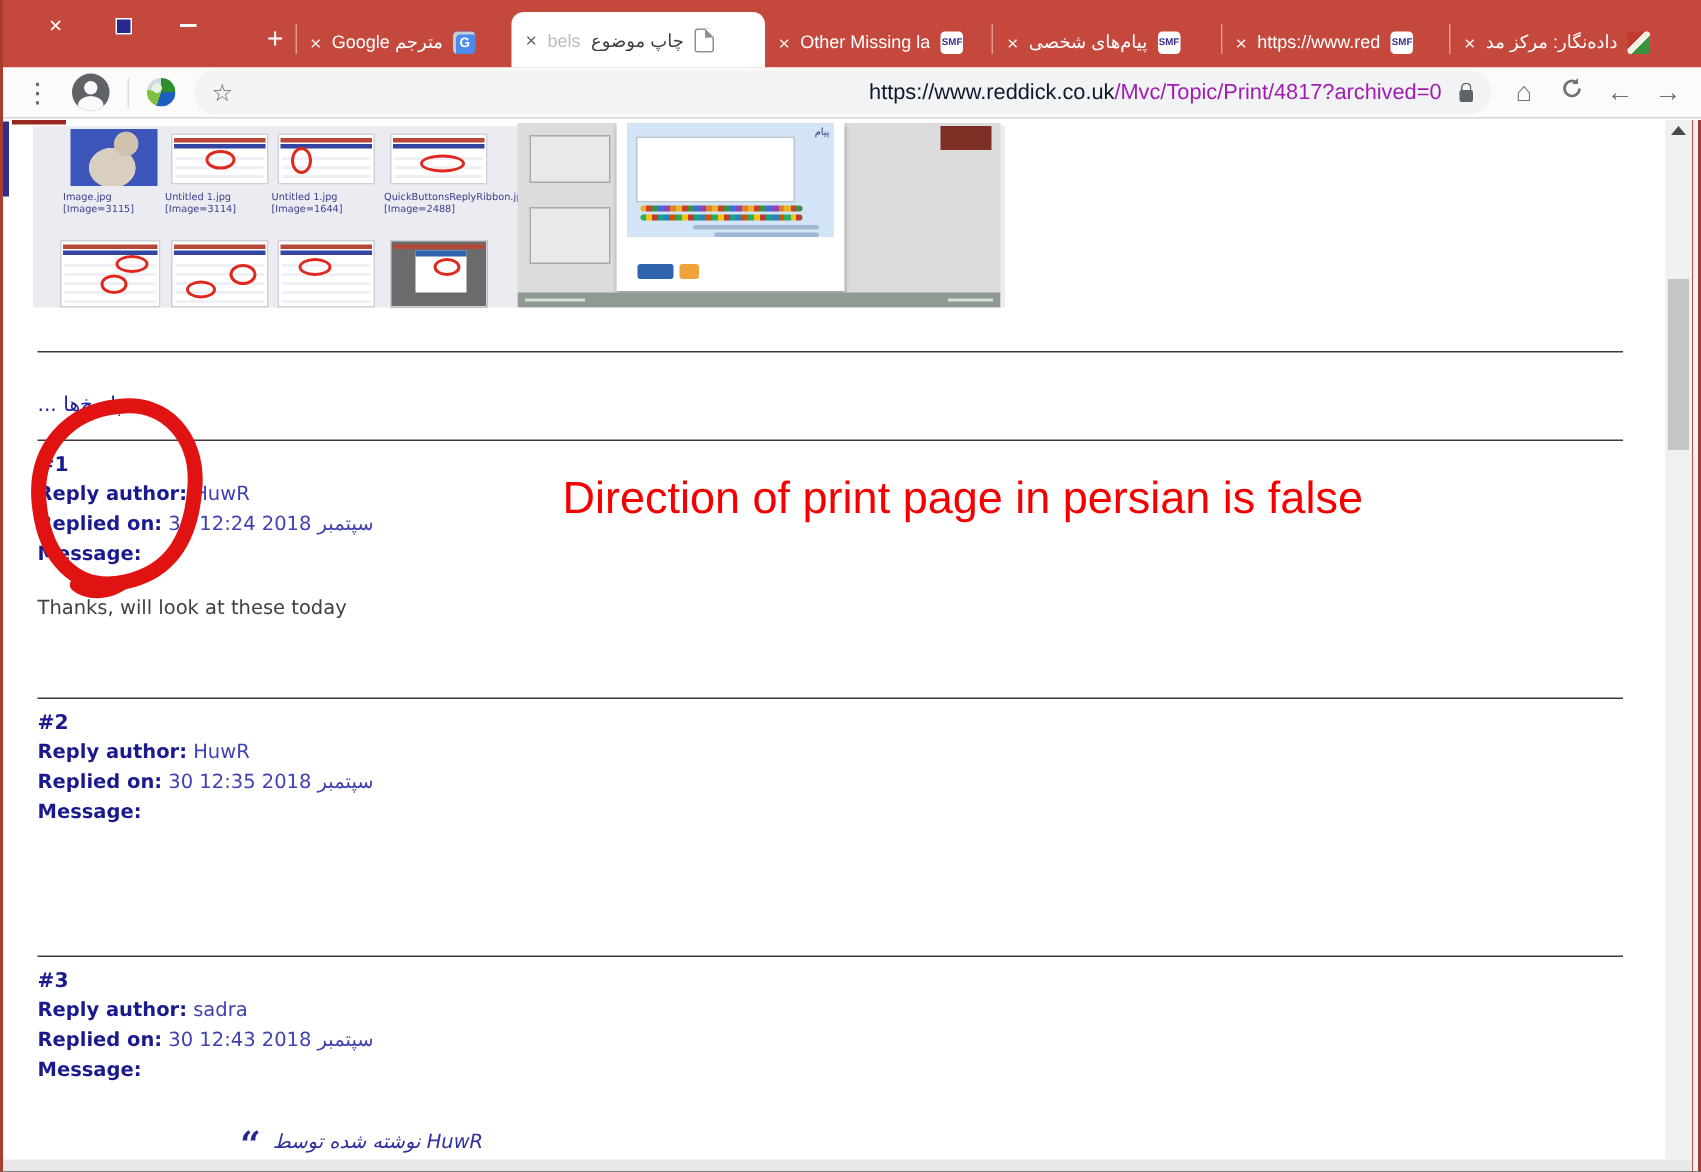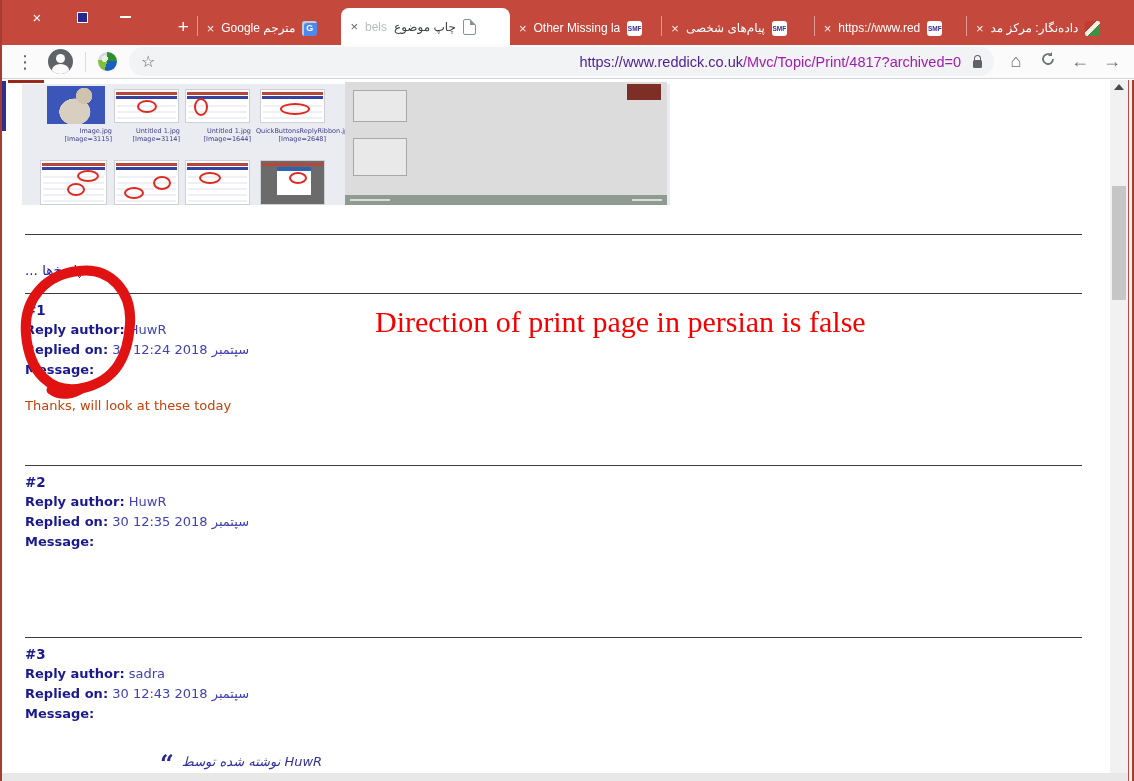--- a/index.html
+++ b/index.html
@@ -37,21 +37,21 @@
   .avatar:before{content:"";position:absolute;left:8px;top:5px;width:9px;height:9px;border-radius:50%;background:#fbfbfb;}
   .avatar:after{content:"";position:absolute;left:4px;top:15px;width:17px;height:12px;border-radius:50%;background:#fbfbfb;}
   .vsep{width:1px;height:20px;background:#dadce0;}
   .idm{width:19px;height:19px;border-radius:50%;
        background:radial-gradient(circle at 35% 35%,#e8f2e0 0 18%,transparent 19%),
                   conic-gradient(#2f8f2f 0 90deg,#1d5fbf 90deg 200deg,#7fbf3f 200deg 280deg,#d0d8e8 280deg);}
   .urlpill{flex:1;height:29px;background:#f1f3f4;border-radius:15px;display:flex;align-items:center;padding:0 12px;gap:8px;min-width:0;}
   .star{color:#5f6368;font-size:16px;}
   .spacer{flex:1;}
   .url{font-size:14.5px;white-space:nowrap;}
-  .url .dom{color:#4c1d95;}
+  .url .dom{color:#0f172a;}
   .url .pth{color:#a21caf;}
   .lock{width:9px;height:8px;background:#5f6368;border-radius:1.5px;position:relative;margin-left:4px;margin-top:4px;}
   .lock:before{content:"";position:absolute;left:1px;top:-5px;width:5px;height:5px;border:1.6px solid #5f6368;border-bottom:none;border-radius:4px 4px 0 0;}
   .navic{color:#6f7377;font-size:18px;width:20px;text-align:center;}
   
   .content{position:absolute;left:0;top:80px;width:1108px;height:693px;background:#fff;overflow:hidden;
            font-family:"DejaVu Sans",sans-serif;font-size:13px;}
   .navyedge{position:absolute;left:0;top:81px;width:4px;height:50px;background:#2e2e8f;}
   .redchip{position:absolute;left:6px;top:80px;width:36px;height:3px;background:#99281e;}
   .attach-panel{position:absolute;left:20px;top:4px;width:648px;height:121px;background:#ebecf1;}
@@ -61,21 +61,21 @@
   .mini .bb{height:3px;background:#3444a0;margin:1px 1px 0;}
   .mini .mbody{position:absolute;left:2px;right:2px;top:11px;bottom:2px;
                background:repeating-linear-gradient(#ffffff 0 4px,#eef0f5 4px 6px);}
   .mini.dark{background:#6b6b6b;}
   .mini.dark .popup{position:absolute;left:25%;top:15%;width:55%;height:55%;background:#fff;border-top:4px solid #2f63ad;}
   .scrib{position:absolute;border:2px solid #e0281e;border-radius:50%;}
   .statue{position:absolute;border:none;
           background:radial-gradient(circle at 64% 26%,#cfc3ae 0 17%,transparent 18%),
                      radial-gradient(ellipse at 48% 68%,#d9cfc0 0 36%,transparent 37%),
                      linear-gradient(#3c55b8,#3c55b8);}
-  .cap{position:absolute;font-size:6.5px;line-height:8px;color:#3c3c8c;text-align:right;width:70px;}
+  .cap{position:absolute;font-size:6.5px;line-height:8px;color:#3c3c8c;text-align:left;width:70px;}
   
   .form-mock{position:absolute;left:343px;top:2px;width:322px;height:123px;background:#dcdcdc;overflow:hidden;}
   .fm-box{position:absolute;border:1px solid #a8a8a8;background:#e9e9e9;}
   .fm-dialog{position:absolute;left:66px;top:0;width:152px;height:112px;background:#fff;box-shadow:0 1px 3px rgba(0,0,0,.35);}
   .fm-blue{position:absolute;left:7px;top:0;right:7px;height:76px;background:#d2e4f5;}
   .fm-msg{position:absolute;right:3px;top:2px;font-size:6.5px;color:#2c2c8a;}
   .fm-ta{position:absolute;left:6px;top:9px;width:104px;height:42px;background:#fff;border:1px solid #b7c4cf;}
   .dots{position:absolute;left:9px;width:108px;height:4px;border-radius:2px;}
   .d1{top:55px;background:repeating-linear-gradient(90deg,#e6b32a 0 4px,#cc4125 4px 8px,#3f9142 8px 12px,#3a6fd8 12px 16px,#8e44ad 16px 20px,#e67e22 20px 24px);}
   .d2{top:61px;background:repeating-linear-gradient(90deg,#27ae60 0 4px,#f1c40f 4px 8px,#c0392b 8px 12px,#16a085 12px 16px,#2980b9 16px 20px,#d35400 20px 24px);}
@@ -85,33 +85,33 @@
   .fm-img{position:absolute;right:6px;top:2px;width:34px;height:16px;background:#7e2f25;}
   .fm-foot{position:absolute;left:0;right:0;bottom:0;height:10px;background:#8f9a93;}
   .fm-foot i{position:absolute;top:4px;height:2px;background:#d8ddd8;display:block;}
   
   .hr{position:absolute;left:23px;width:1057px;height:1px;background:#3c3c3c;}
   .heading{position:absolute;left:23px;top:182px;color:#2323a0;font-size:13.5px;}
   .post{position:absolute;left:23px;line-height:20px;color:#3c3cab;}
   .pnum{font-weight:bold;color:#1a1a8e;font-size:13.5px;}
   .plabel{font-weight:bold;color:#1a1a8e;}
   .val{color:#4141b2;}
-  .pbody{margin-top:16px;color:#c2410c;}
+  .pbody{margin-top:16px;color:#404040;}
   .quote-cap{margin-top:28px;margin-left:135px;color:#30309f;}
   .qmark{font-family:"DejaVu Serif",serif;font-weight:bold;font-size:24px;color:#28288f;vertical-align:-6px;margin-right:8px;letter-spacing:-2px;}
   .quote-body{margin-left:32px;margin-top:2px;}
   .smiley{display:inline-block;width:15px;height:15px;border-radius:50%;background:#f7d51d;border:1px solid #b8860b;
           position:relative;vertical-align:-3px;margin:0 5px;}
   .smiley:before{content:"";position:absolute;width:2px;height:3px;background:#4d3800;border-radius:50%;top:4px;left:4px;box-shadow:5px 0 0 #4d3800;}
   .smiley:after{content:"";position:absolute;left:3px;top:7px;width:7px;height:4px;border:1px solid #4d3800;border-top:none;border-radius:0 0 7px 7px;}
   .sq{display:inline-block;width:6px;height:7px;background:#28288f;margin-left:2px;}
   
   .ann-circle{position:absolute;left:14px;top:184px;z-index:6;}
-  .ann-text{position:absolute;left:373px;top:225px;z-index:6;color:#f40000;
-            font-family:Liberation Serif, serif;font-size:30px;white-space:nowrap;}
+  .ann-text{position:absolute;left:373px;top:236px;z-index:6;color:#f40000;
+            font-family:Liberation Sans, sans-serif;font-size:30px;white-space:nowrap;}
   
   .scrollbar{position:absolute;right:6px;top:80px;bottom:8px;width:18px;background:#f1f1f1;}
   .sb-up{position:absolute;top:4px;left:4px;width:0;height:0;border-left:5px solid transparent;border-right:5px solid transparent;border-bottom:6px solid #4a4a4a;}
   .sb-thumb{position:absolute;left:2px;top:106px;width:14px;height:114px;background:#c6c6c6;}
   .right-edge{position:absolute;right:0;top:80px;bottom:0;width:6px;
               background:linear-gradient(90deg,#c24a3e 0 1px,#f5f5f5 1px 4px,#a93c31 4px);}
   .bottomstrip{position:absolute;left:0;right:6px;bottom:0;height:8px;background:#e8e8e8;z-index:7;}
 </style>
 </head>
 <body>
@@ -229,21 +229,21 @@
       <div class="cap" style="left:88px;top:43px">
         <div>Untitled 1.jpg</div>
         <div>[Image=3114]</div>
       </div>
       <div class="cap" style="left:159px;top:43px">
         <div>Untitled 1.jpg</div>
         <div>[Image=1644]</div>
       </div>
       <div class="cap" style="left:234px;top:43px">
         <div>QuickButtonsReplyRibbon.jpg</div>
-        <div>[Image=2648]</div>
+        <div>[Image=2488]</div>
       </div>
 
       <div class="mini" style="left:18px;top:76px;width:65px;height:43px">
         <i class="br"></i>
           <i class="bb"></i>
         <i class="mbody"></i>
         <i class="scrib" style="left:55%;top:20%;width:18px;height:8px"></i>
         <i class="scrib" style="left:40%;top:50%;width:14px;height:9px"></i>
       </div>
       <div class="mini" style="left:92px;top:76px;width:63px;height:43px">
@@ -262,20 +262,32 @@
       <div class="mini dark" style="left:238px;top:76px;width:63px;height:43px">
         <i class="br"></i>
         <i class="popup"></i>
         <i class="scrib" style="left:45%;top:25%;width:14px;height:8px"></i>
       </div>
     </div>
 
     <div class="form-mock">
       <i class="fm-box" style="left:8px;top:8px;width:52px;height:30px"></i>
       <i class="fm-box" style="left:8px;top:56px;width:52px;height:36px"></i>
+      <div class="fm-dialog">
+        <div class="fm-blue">
+          <span class="fm-msg">پیام</span>
+          <i class="fm-ta" style="display:block"></i>
+          <i class="dots d1" style="display:block"></i>
+          <i class="dots d2" style="display:block"></i>
+          <i class="fm-chk" style="top:68px;display:block"></i>
+          <i class="fm-chk" style="top:73px;width:70px;display:block"></i>
+        </div>
+        <i class="fm-btn" style="left:14px;width:24px;background:#2f63ad;display:block"></i>
+        <i class="fm-btn" style="left:42px;width:13px;background:#efa33d;display:block"></i>
+      </div>
       <i class="fm-img" style="display:block"></i>
       <div class="fm-foot">
         <i style="left:5px;width:40px"></i>
         <i style="right:5px;width:30px"></i>
       </div>
     </div>
 
     <div class="hr" style="top:154px"></div>
     <div class="heading">... پاسخ‌ها</div>
     <div class="hr" style="top:213px"></div>

